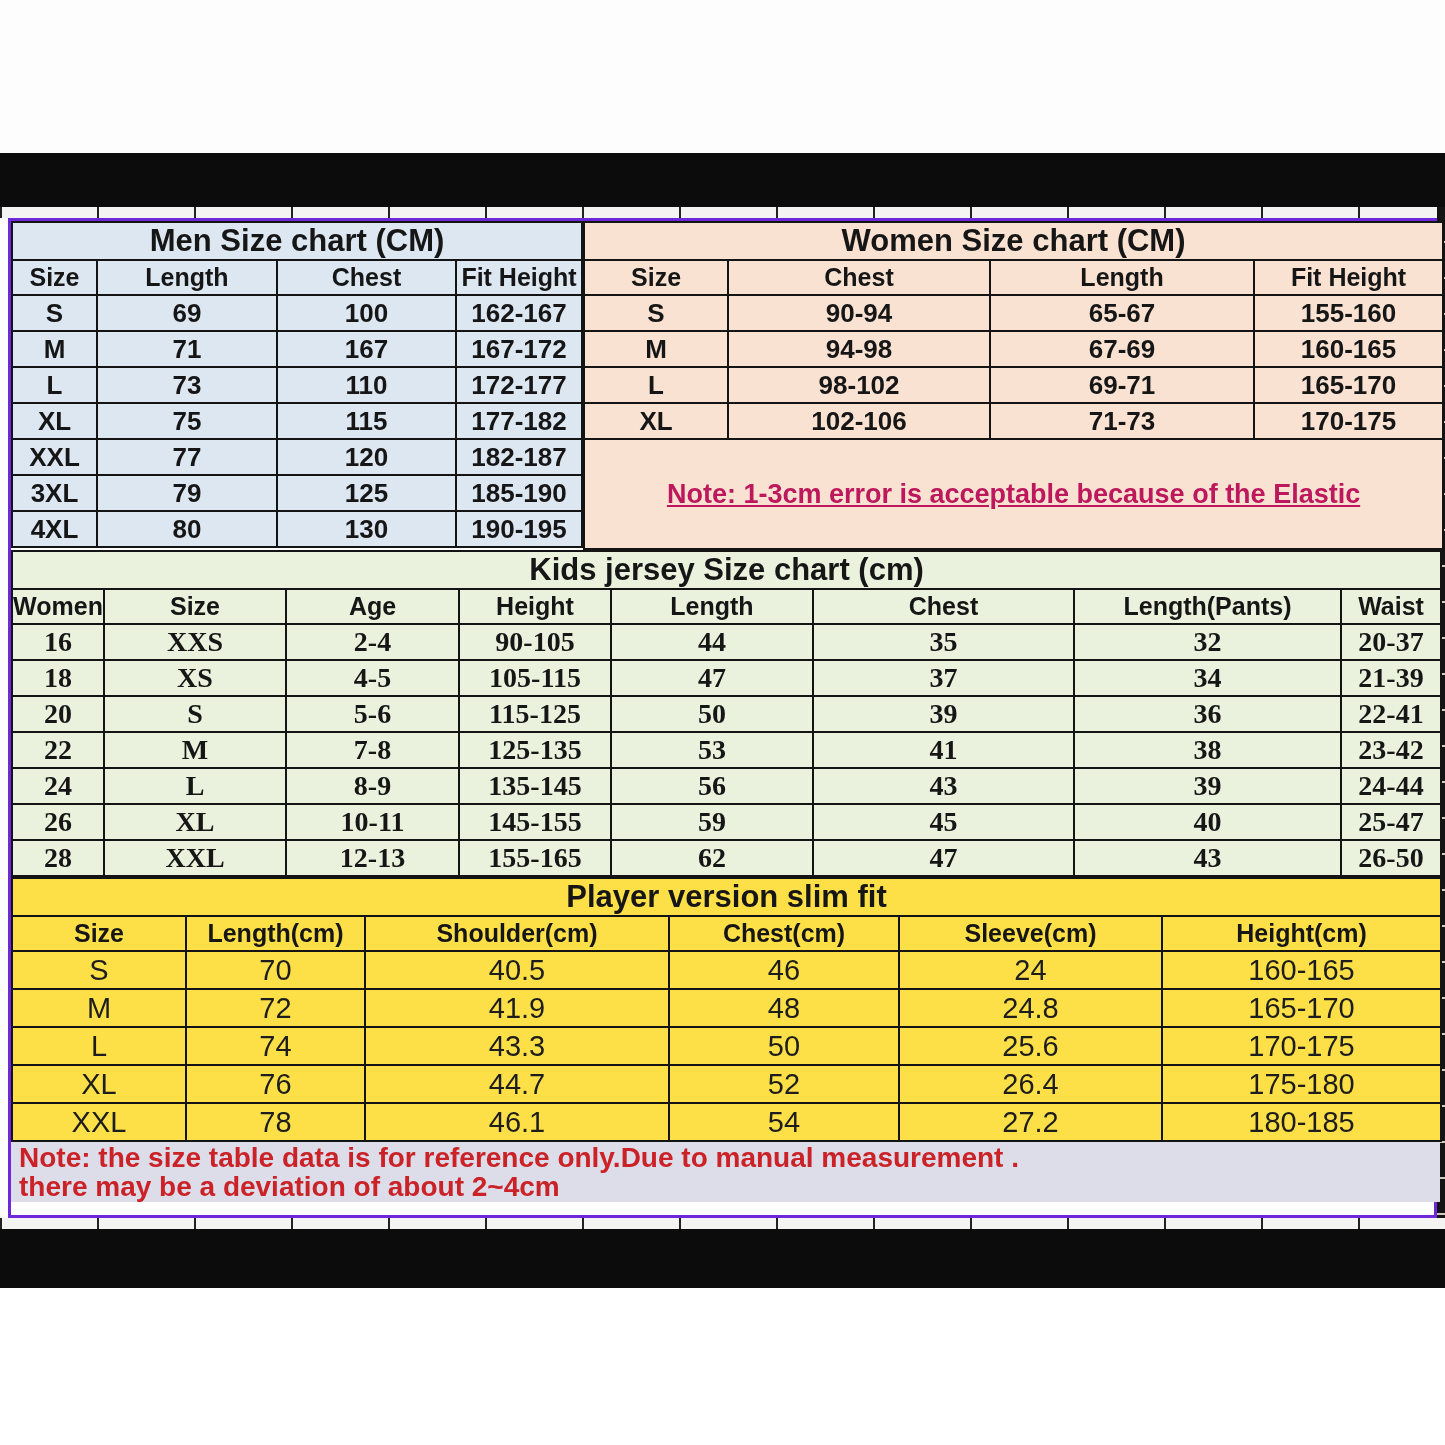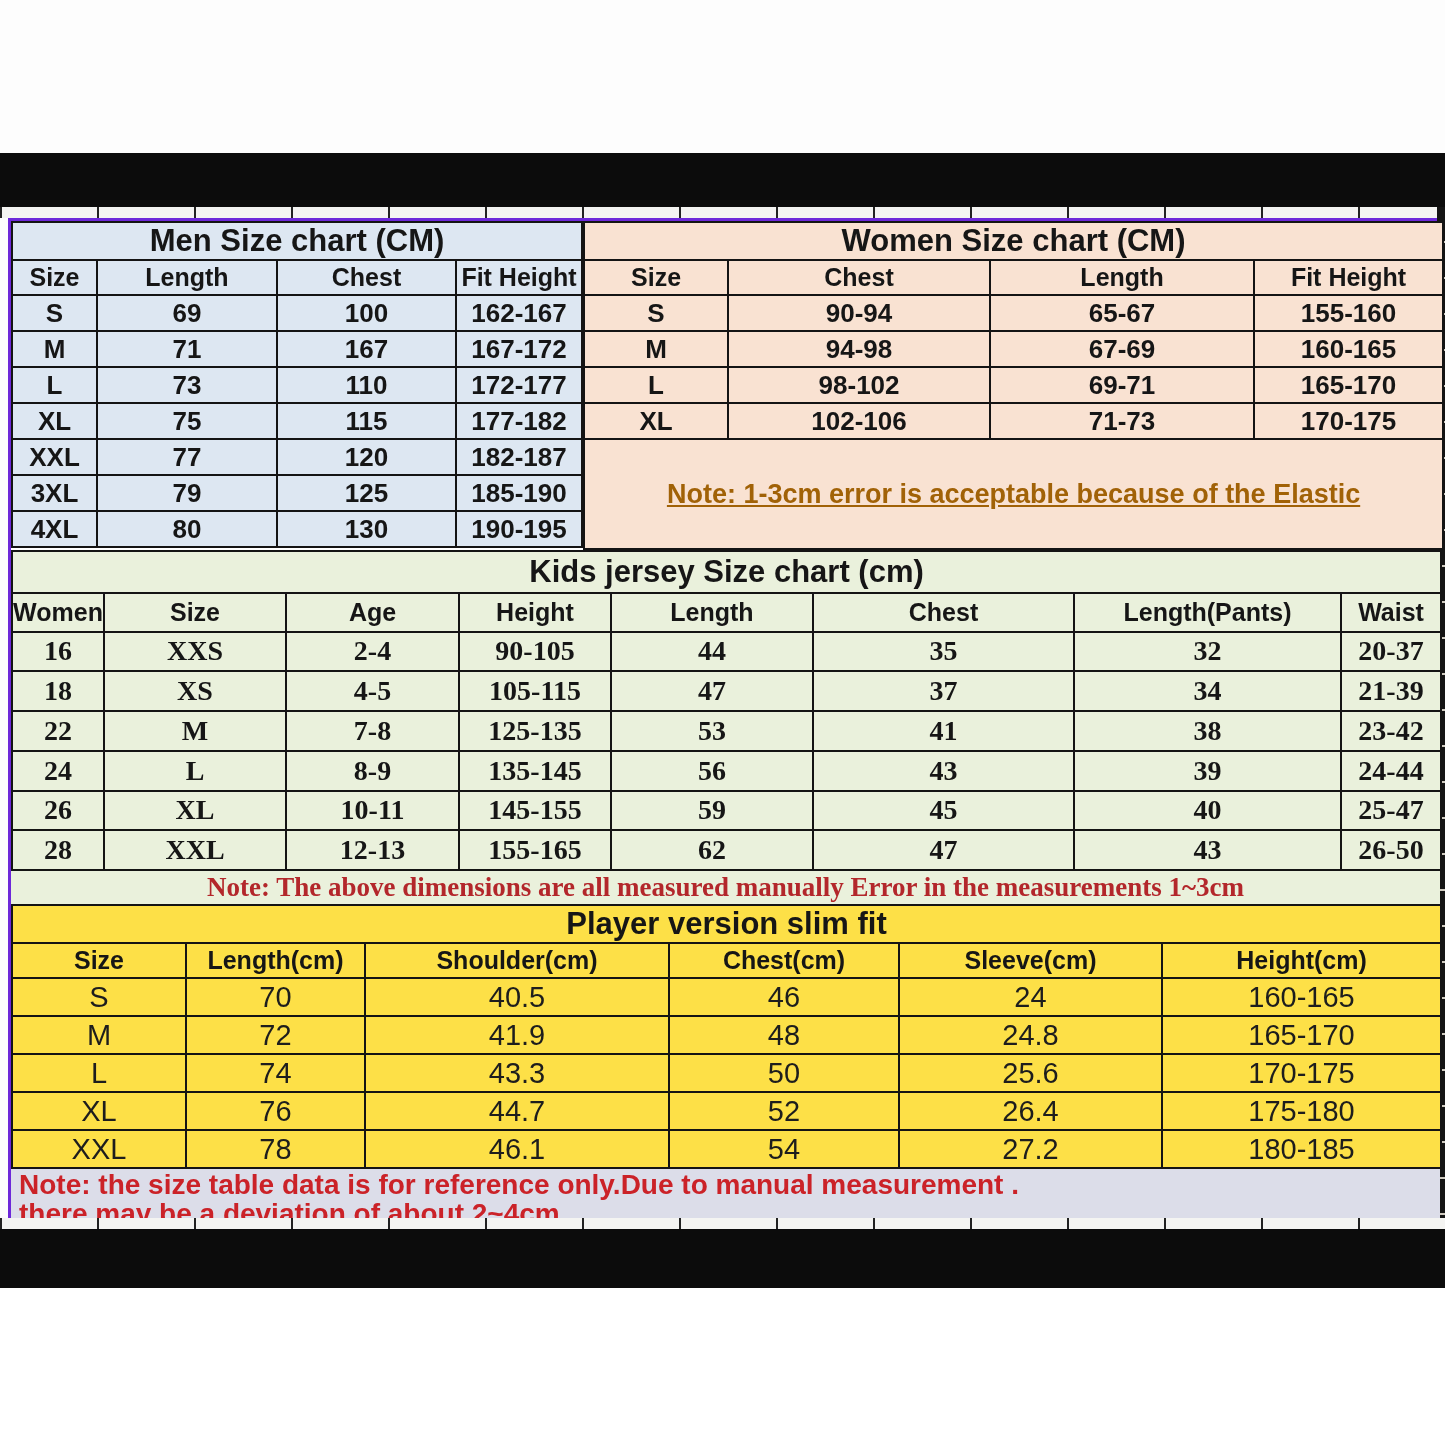--- a/index.html
+++ b/index.html
@@ -34,21 +34,21 @@
   .tbl-player{width:1429px;height:265px;background:#fde047;}
 
   .title-row th{height:35px;font-size:31px;font-weight:bold;}
   .hdr-row th{height:33px;font-size:25px;font-weight:bold;}
 
   .tbl-men td,.tbl-women td{height:34px;font-size:26px;font-weight:bold;}
   .tbl-kids td{height:34px;font-size:28px;font-weight:bold;font-family:"Liberation Serif",serif;}
   .tbl-player td{height:36px;font-size:29px;font-weight:normal;color:#1d1d1d;}
 
   .women-note-cell{height:108px !important;}
-  .women-note{font-size:27px;font-weight:bold;color:#a16207;text-decoration:underline;white-space:nowrap;}
+  .women-note{font-size:27px;font-weight:bold;color:#be185d;text-decoration:underline;white-space:nowrap;}
 
   .kids-note{width:1429px;height:33px;line-height:33px;background:#eaf1dc;text-align:center;
     font-family:"Liberation Serif",serif;font-weight:bold;font-size:27px;color:#b3272b;
     box-sizing:border-box;}
 
   .footer-note{width:1429px;height:60px;background:#dcdde9;box-sizing:border-box;
     font-weight:bold;font-size:28px;color:#cb2228;text-align:left;
     padding:1px 16px 0 8px;line-height:29px;}
 </style>
 </head>
@@ -224,20 +224,30 @@
             <td>18</td>
             <td>XS</td>
             <td>4-5</td>
             <td>105-115</td>
             <td>47</td>
             <td>37</td>
             <td>34</td>
             <td>21-39</td>
           </tr>
           <tr>
+            <td>20</td>
+            <td>S</td>
+            <td>5-6</td>
+            <td>115-125</td>
+            <td>50</td>
+            <td>39</td>
+            <td>36</td>
+            <td>22-41</td>
+          </tr>
+          <tr>
             <td>22</td>
             <td>M</td>
             <td>7-8</td>
             <td>125-135</td>
             <td>53</td>
             <td>41</td>
             <td>38</td>
             <td>23-42</td>
           </tr>
           <tr>
@@ -266,21 +276,20 @@
             <td>12-13</td>
             <td>155-165</td>
             <td>62</td>
             <td>47</td>
             <td>43</td>
             <td>26-50</td>
           </tr>
         </tbody>
     </table>
 
-    <div class="kids-note">Note: The above dimensions are all measured manually Error in the measurements 1~3cm</div>
 
     <table class="tbl-player">
       <colgroup>
           <col style="width:174px">
           <col style="width:179px">
           <col style="width:304px">
           <col style="width:230px">
           <col style="width:263px">
           <col style="width:279px">
         </colgroup>

